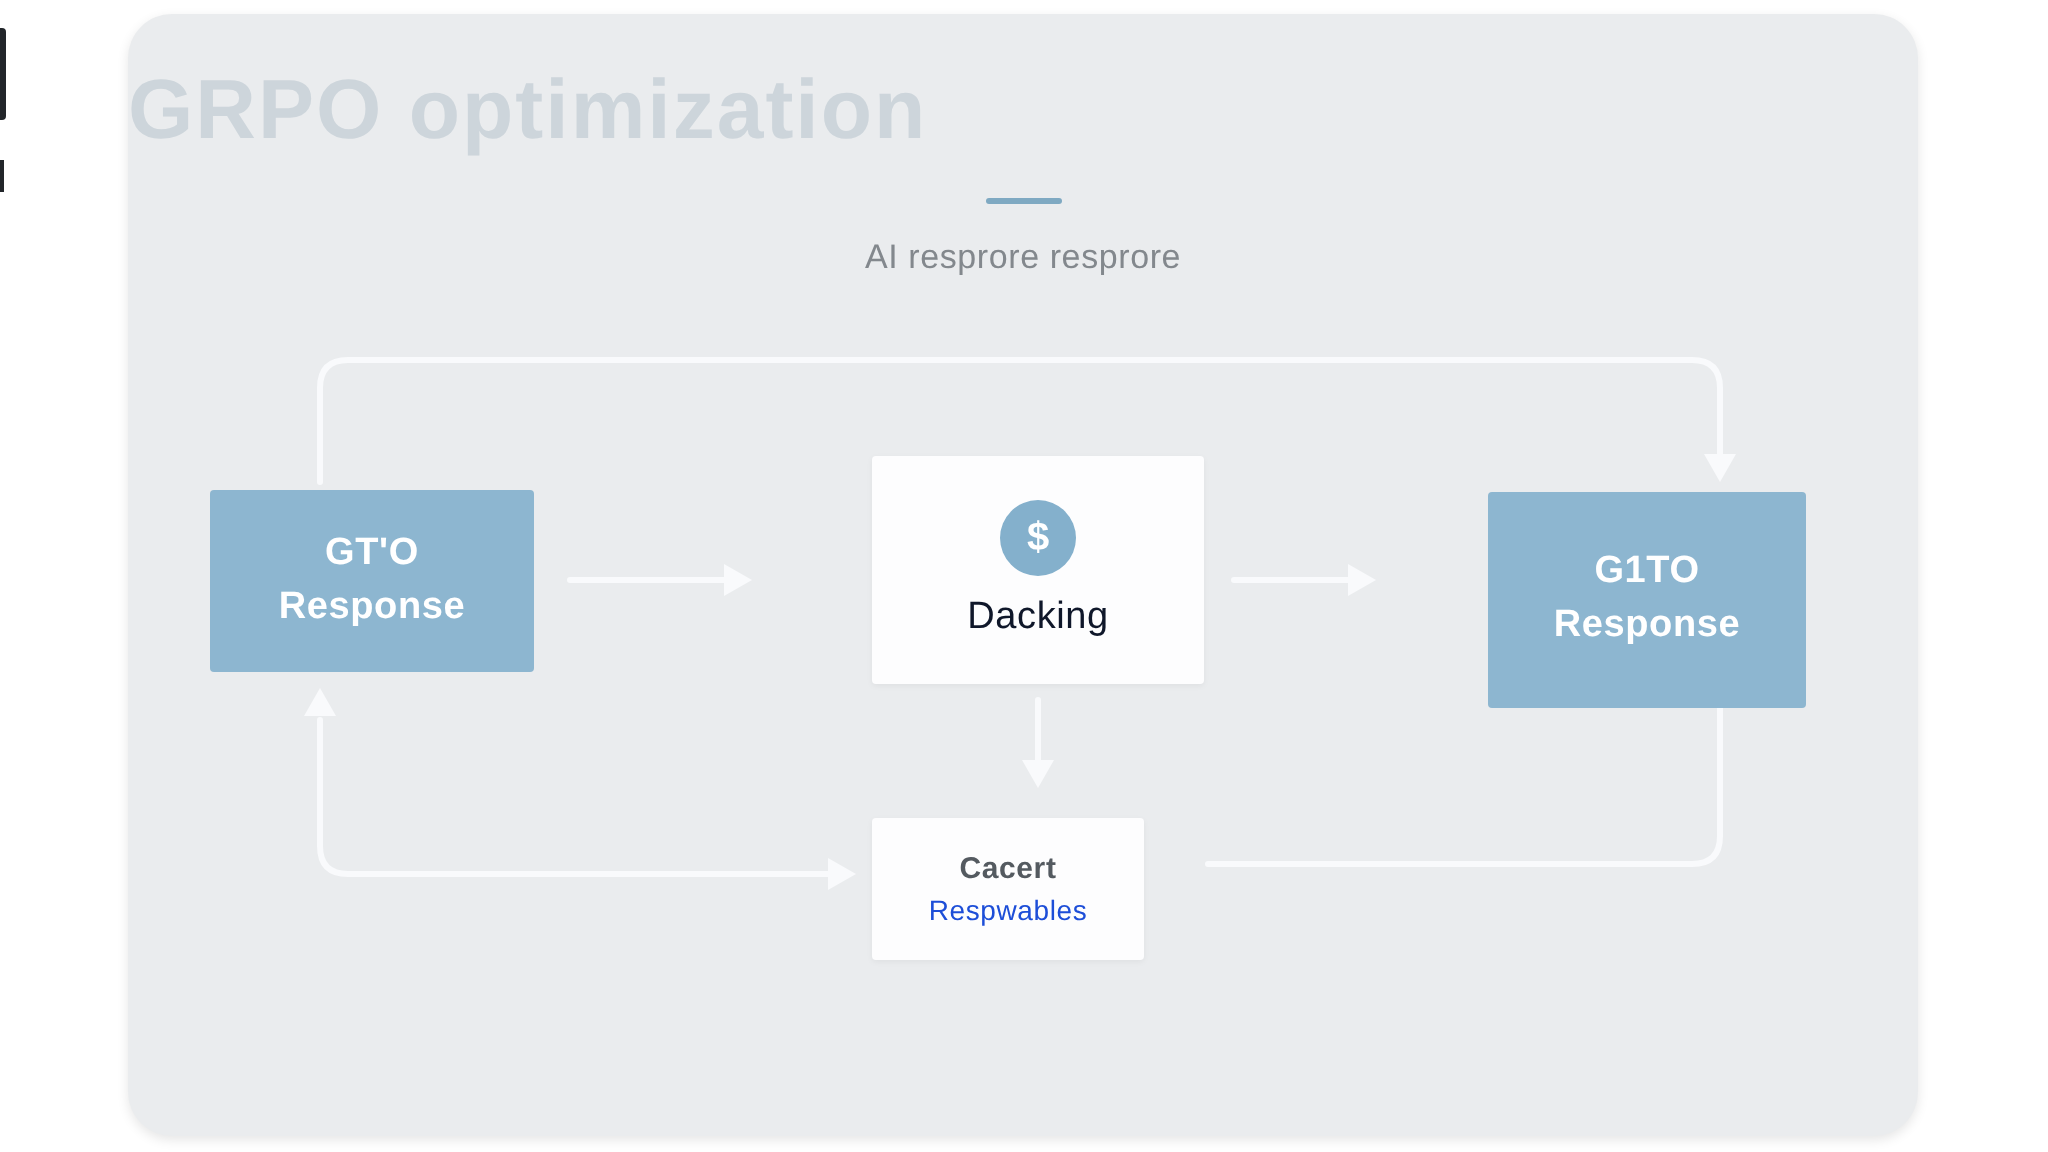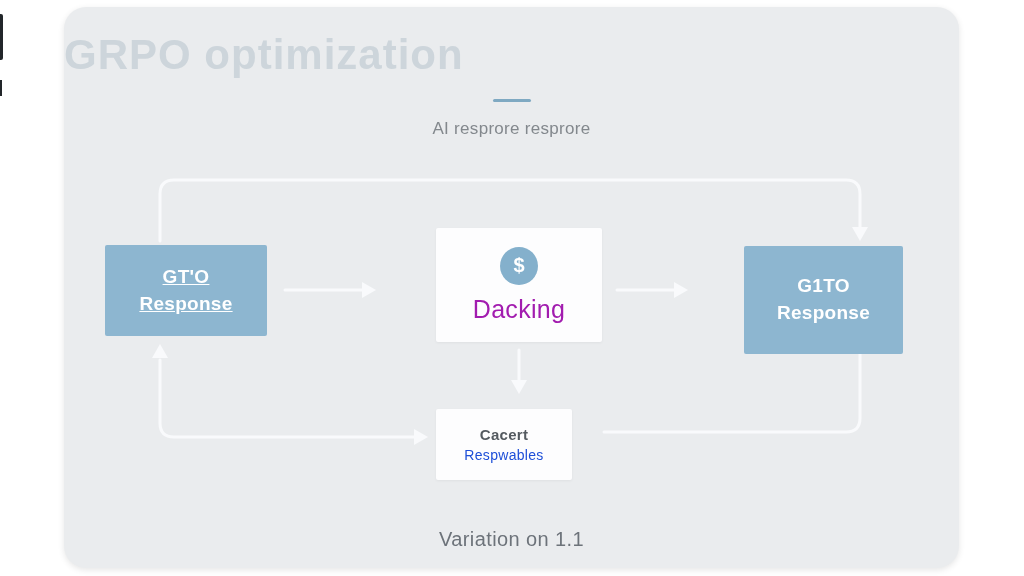--- a/index.html
+++ b/index.html
@@ -30,31 +30,31 @@
     font-size:17px;color:#83888d;letter-spacing:0.3px;}
 
   .arrows{position:absolute;left:0;top:0;width:895px;height:561px;pointer-events:none;}
   .arrows .s{stroke:var(--arrow);stroke-width:3;fill:none;stroke-linecap:round;}
   .arrows .h{fill:var(--arrow);stroke:none;}
 
   .blue-box{position:absolute;background:var(--accent-blue);color:#ffffff;
     display:flex;flex-direction:column;align-items:center;justify-content:center;
     font-weight:700;font-size:19px;line-height:1.4;letter-spacing:0.3px;
     text-align:center;border-radius:2px;}
-  .left-box{left:41px;top:238px;width:162px;height:91px;text-decoration:underline;}
+  .left-box{left:41px;top:238px;width:162px;height:91px;}
   .right-box{left:680px;top:239px;width:159px;height:108px;}
 
   .white-box{position:absolute;background:#fdfdfe;border-radius:2px;
     box-shadow:0 1px 3px rgba(0,0,0,0.05);
     display:flex;flex-direction:column;align-items:center;justify-content:center;}
   .center-box{left:372px;top:221px;width:166px;height:114px;}
   .coin{width:38px;height:38px;border-radius:50%;background:#84b0cc;color:#ffffff;
     display:flex;align-items:center;justify-content:center;
     font-size:20px;font-weight:700;margin-bottom:10px;}
-  .proc-label{font-size:25px;color:#a21caf;letter-spacing:0.3px;}
+  .proc-label{font-size:19px;color:#0f172a;letter-spacing:0.3px;}
 
   .bottom-box{left:372px;top:402px;width:136px;height:71px;}
   .b1{font-size:15px;font-weight:600;color:#545a60;letter-spacing:0.3px;}
   .b2{font-size:14px;color:#1d4ed8;margin-top:4px;letter-spacing:0.3px;}
 
   .caption{position:absolute;left:0;right:0;top:521px;text-align:center;
     font-size:20px;color:#6d737a;letter-spacing:0.4px;}
 </style>
 </head>
 <body>
@@ -105,16 +105,15 @@
     <div class="blue-box right-box">
       <span>G1TO</span>
       <span>Response</span>
     </div>
 
     <div class="white-box bottom-box">
       <div class="b1">Cacert</div>
       <div class="b2">Respwables</div>
     </div>
 
-    <div class="caption">Variation on 1.1</div>
 
   </div>
 </div>
 
 </body></html>

